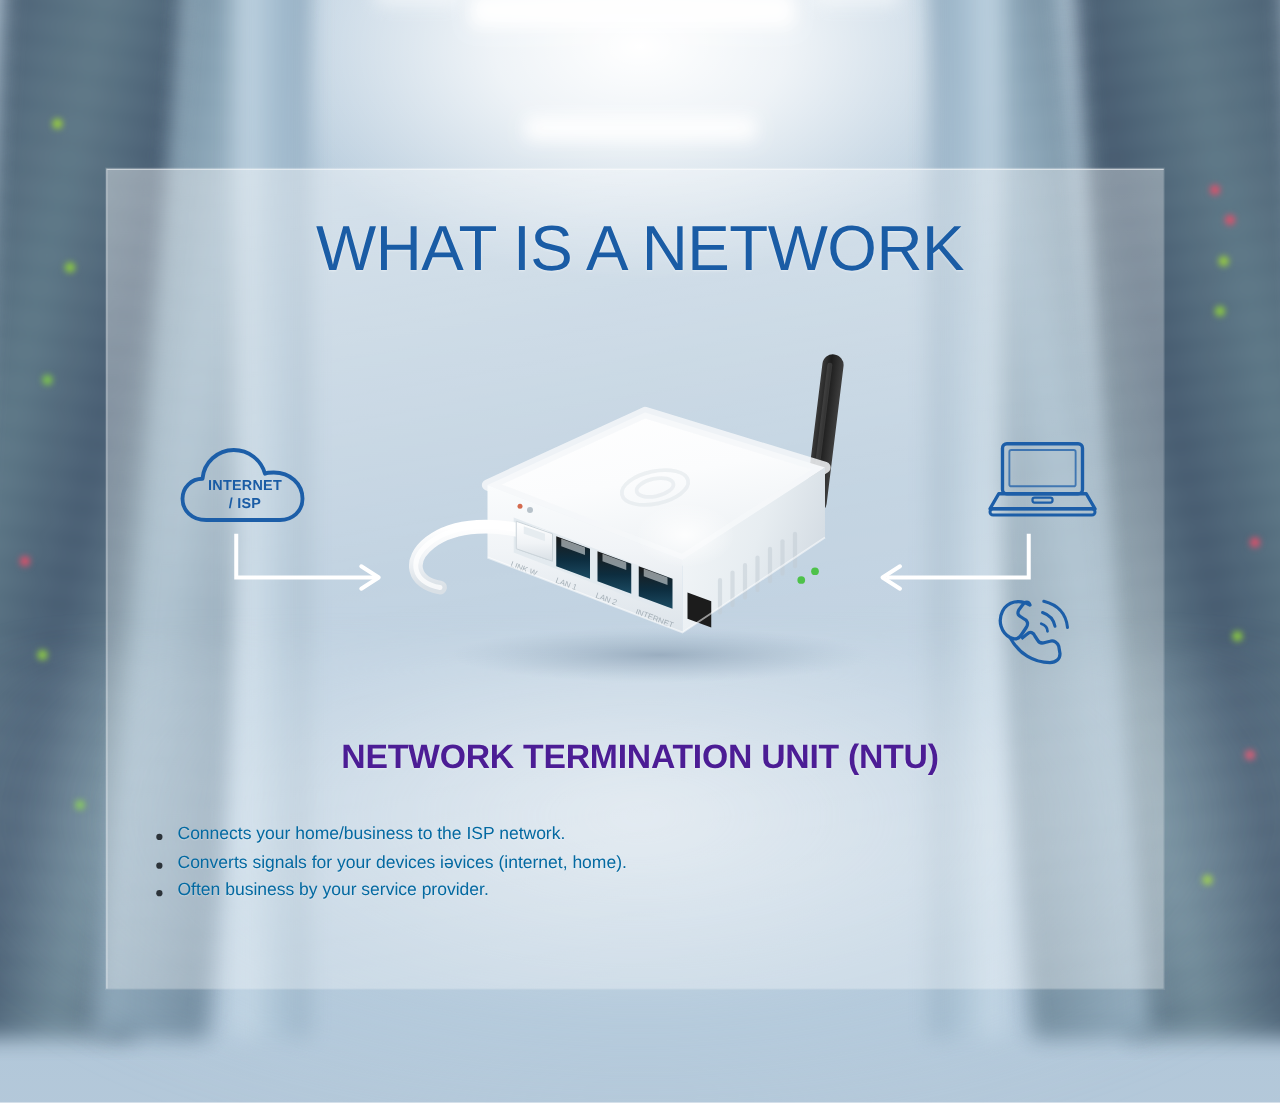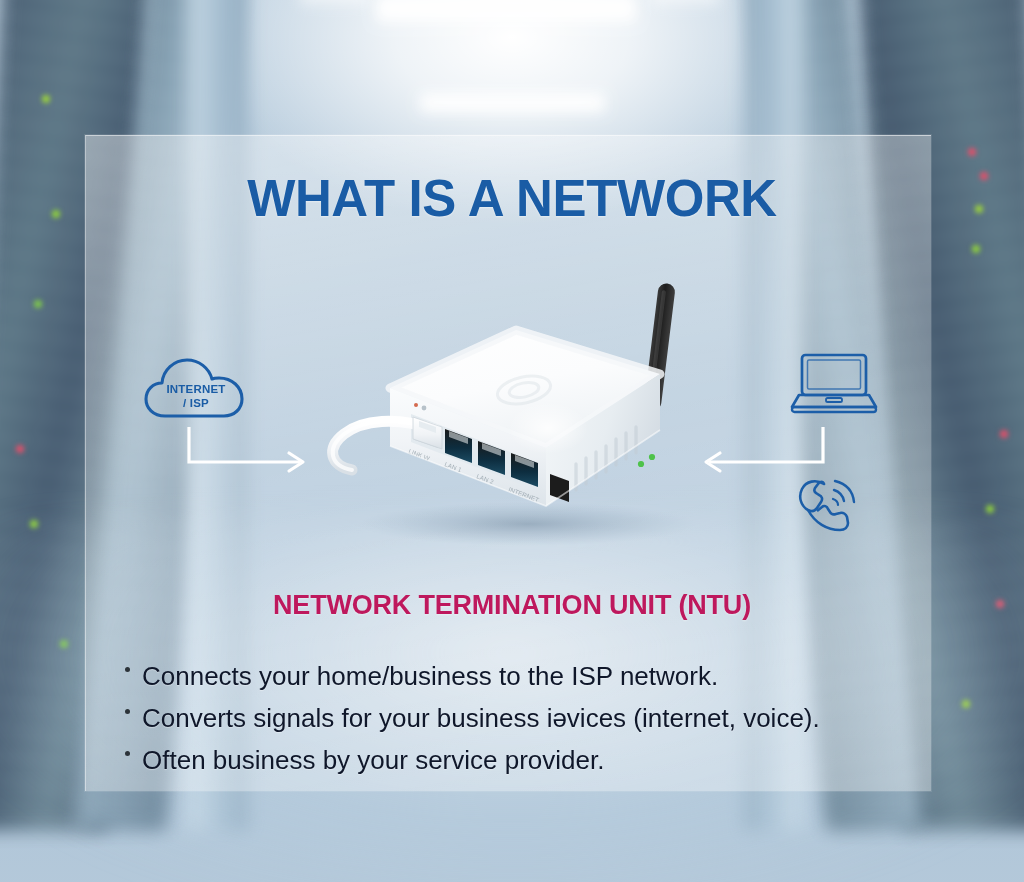--- a/index.html
+++ b/index.html
@@ -136,48 +136,48 @@
     box-shadow: 0 0 0 1px rgba(255,255,255,0.10);
   }
 
   
   .title {
     position: absolute;
     left: 0; right: 0;
     top: 172px;
     text-align: center;
     font-size: 51px;
-    font-weight: bold;
+    font-weight: normal;
     line-height: 1.07;
     letter-spacing: -0.4px;
     color: #1a5ca5;
     text-shadow: 0 1px 2px rgba(255,255,255,0.45);
   }
   .subtitle {
     position: absolute;
     left: 0; right: 0;
     top: 590px;
     text-align: center;
     font-size: 27px;
     font-weight: bold;
     letter-spacing: -0.2px;
-    color: #be185d;
+    color: #4c1d95;
     text-shadow: 0 1px 2px rgba(255,255,255,0.40);
   }
 
   
   .bullets {
     position: absolute;
     left: 123px;
     top: 655px;
     margin: 0;
     padding: 0;
     list-style: none;
-    color: #0f172a;
-    font-size: 26px;
+    color: #0369a1;
+    font-size: 14px;
     line-height: 1.62;
   }
   .bullets li {
     position: relative;
     padding-left: 19px;
     white-space: nowrap;
     text-shadow: 0 1px 1px rgba(255,255,255,0.35);
   }
   .bullets li::before {
     content: "";
@@ -443,17 +443,17 @@
       </g>
 
       <path d="M72 168 L228 228 L342 152" fill="none" stroke="#ffffff" stroke-width="1.6" opacity=".55"></path>
     </svg>
   </div>
 
   <div class="subtitle">NETWORK TERMINATION UNIT (NTU)</div>
 
   <ul class="bullets">
     <li>Connects your home/business to the ISP network.</li>
-    <li>Converts signals for your business iǝvices (internet, voice).</li>
+    <li>Converts signals for your devices iǝvices (internet, home).</li>
     <li>Often business by your service provider.</li>
   </ul>
 
 </div>
 
 </body></html>

